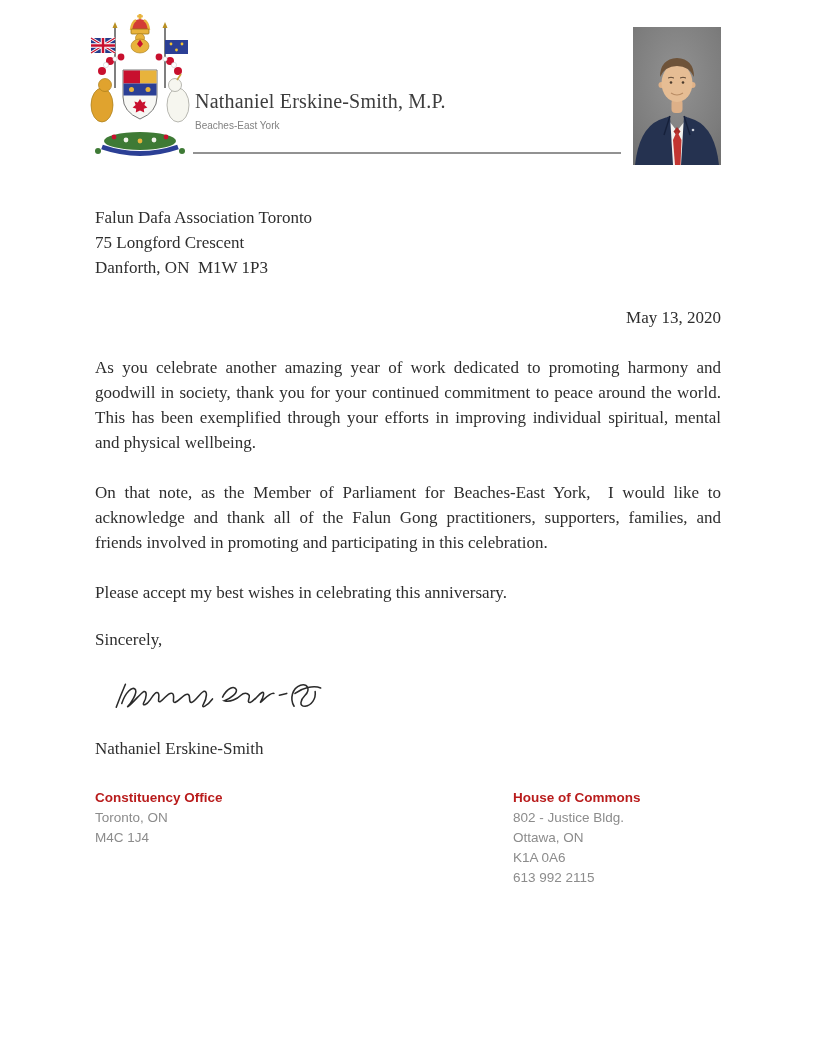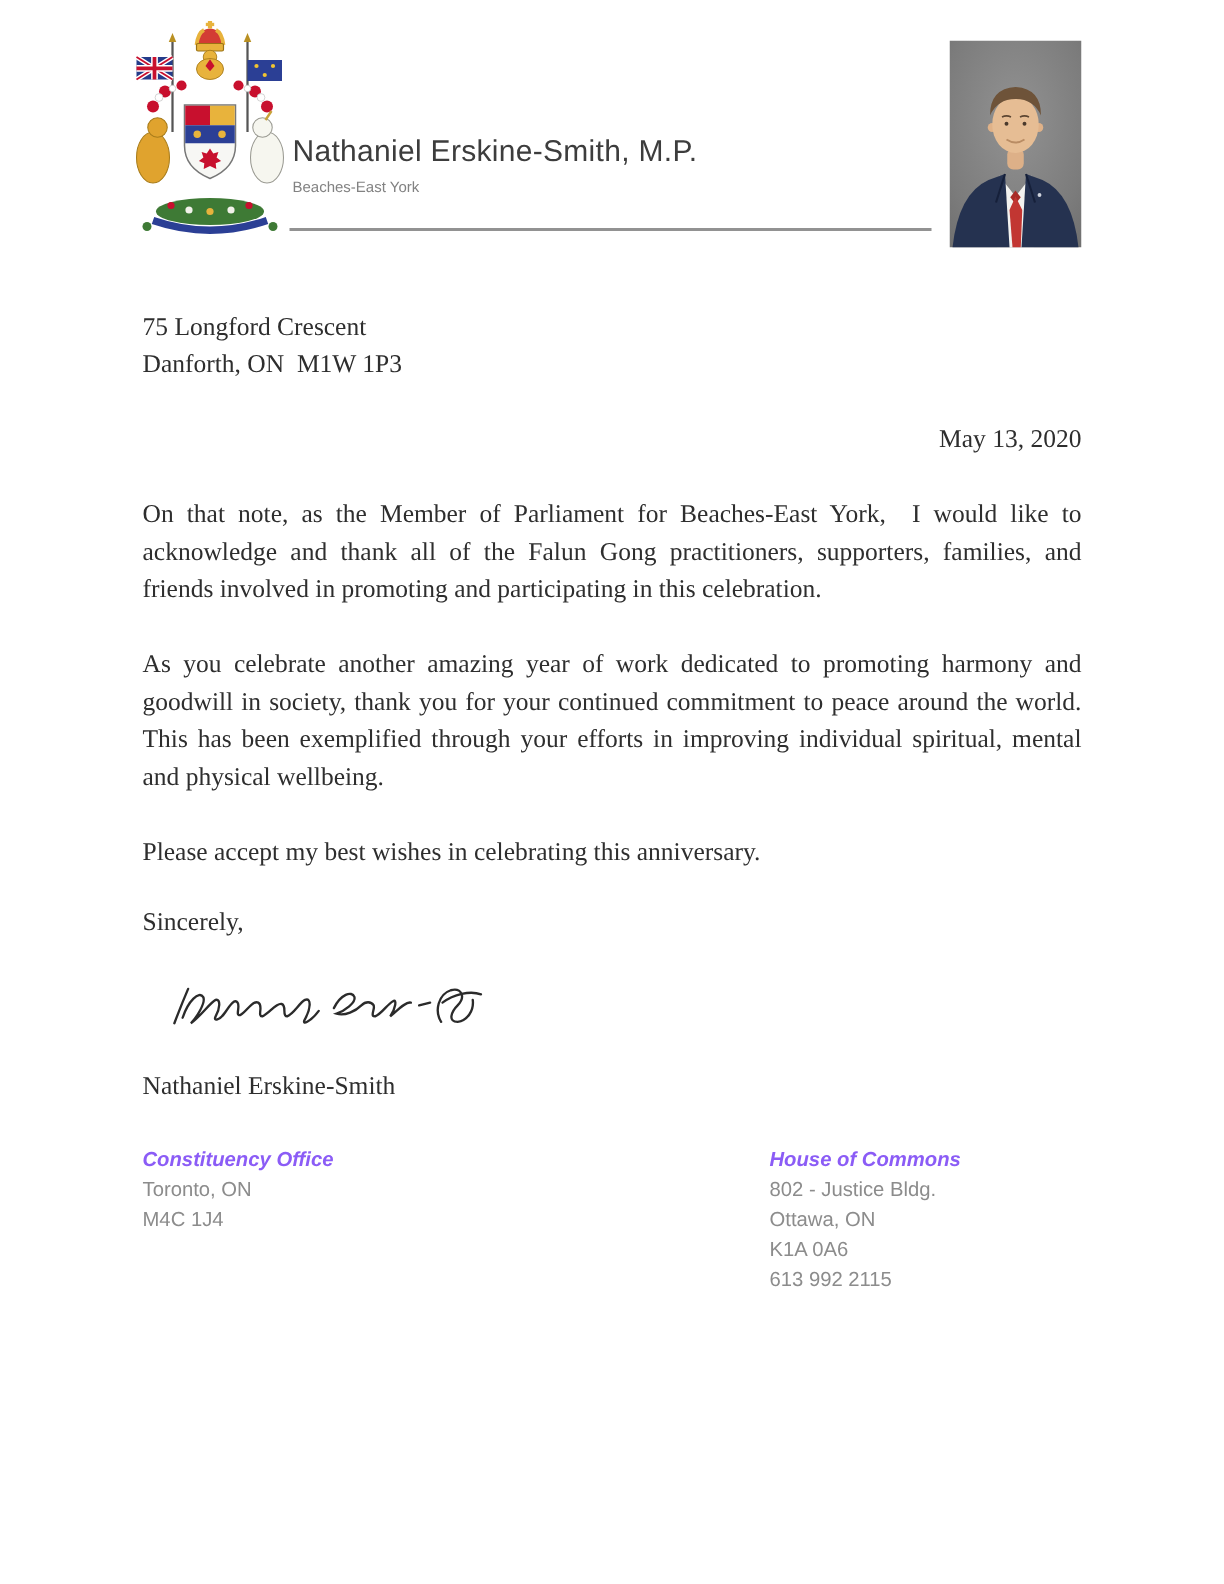--- a/index.html
+++ b/index.html
@@ -2,39 +2,39 @@
 <html><head>
 <meta charset="utf-8">
 <style>
   html,body{margin:0;padding:0;background:#ffffff;}
   .page{position:relative;width:816px;height:1056px;background:#ffffff;overflow:hidden;
         font-family:"Liberation Serif", serif;}
 
   
   .coa{position:absolute;left:88px;top:13px;width:104px;height:149px;}
   .header-text{position:absolute;left:195px;top:90px;width:427px;}
-  .mp-name{font-family:Liberation Sans, sans-serif;font-size:20px;color:#3d3d3d;letter-spacing:.2px;}
+  .mp-name{font-family:Liberation Serif, serif;font-size:20px;color:#3d3d3d;letter-spacing:.2px;}
   .riding{font-family:"Liberation Sans", sans-serif;font-size:10px;color:#828282;margin-top:7px;}
   .rule{position:absolute;left:193px;top:152px;width:428px;height:2px;background:#929292;}
   .portrait{position:absolute;left:633px;top:27px;width:88px;height:138px;}
 
   
   .letter{position:absolute;left:95px;top:205px;width:626px;
           font-size:17px;line-height:25px;color:#2e2e2e;}
   .recipient div{white-space:pre-wrap;}
   .date{margin-top:25px;text-align:right;}
   p.para{margin:25px 0 0 0;text-align:justify;white-space:pre-wrap;}
   .closing{margin-top:22px;}
   .signature{display:block;margin:13px 0 0 8px;width:230px;height:55px;}
   .signer{margin-top:16px;}
 
   
   .footer{position:relative;margin-top:27px;height:106px;
           font-family:"Liberation Sans", sans-serif;font-size:13.5px;line-height:20px;color:#8c8c8c;}
-  .ftitle{font-weight:bold;color:#8b5cf6;font-style:italic;}
+  .ftitle{font-weight:bold;color:#b91c1c;}
   .fcol.right{position:absolute;left:418px;top:0;}
 </style>
 </head>
 <body>
 
 <div class="page">
 
   <svg class="coa" viewBox="0 0 104 149" aria-hidden="true">
     <line x1="27" y1="14" x2="27" y2="75" stroke="#555" stroke-width="1.5"></line>
     <line x1="77" y1="14" x2="77" y2="75" stroke="#555" stroke-width="1.5"></line>
@@ -143,28 +143,29 @@
       <circle cx="38" cy="55.5" r="1.3" fill="#4a3a2c"></circle>
       <circle cx="50" cy="55.5" r="1.3" fill="#4a3a2c"></circle>
       <path d="M35,51 Q38,49.5 41,51 M47,51 Q50,49.5 53,51" stroke="#5d4632" stroke-width="1" fill="none"></path>
       <path d="M38,66 Q44,70 50,66" stroke="#b98c64" stroke-width="1.2" fill="none"></path>
     </svg>
   </div>
 
   <div class="letter">
 
     <div class="recipient">
+      <div>Falun Dafa Association Toronto</div>
       <div>75 Longford Crescent</div>
       <div>Danforth, ON  M1W 1P3</div>
     </div>
 
     <div class="date">May 13, 2020</div>
 
+    <p class="para">As you celebrate another amazing year of work dedicated to promoting harmony and goodwill in society, thank you for your continued commitment to peace around the world. This has been exemplified through your efforts in improving individual spiritual, mental and physical wellbeing.</p>
     <p class="para">On that note, as the Member of Parliament for Beaches-East York,  I would like to acknowledge and thank all of the Falun Gong practitioners, supporters, families, and friends involved in promoting and participating in this celebration.</p>
-    <p class="para">As you celebrate another amazing year of work dedicated to promoting harmony and goodwill in society, thank you for your continued commitment to peace around the world. This has been exemplified through your efforts in improving individual spiritual, mental and physical wellbeing.</p>
     <p class="para">Please accept my best wishes in celebrating this anniversary.</p>
 
     <div class="closing">Sincerely,</div>
 
     <svg class="signature" viewBox="0 0 230 60" aria-hidden="true">
       <g fill="none" stroke="#2b2b2b" stroke-width="1.7" stroke-linecap="round">
         <path d="M4,46 C7,38 11,28 14,21"></path>
         <path d="M10,42 C14,30 22,22 25,27 C27,31 20,42 16,46 C23,41 30,31 34,29 C38,28 37,36 34,41 C32,45 37,44 41,38 C45,32 48,28 50,31 C52,34 48,41 52,40 C57,37 61,29 65,31 C69,33 64,41 68,41 C73,39 78,31 82,32 C86,33 82,41 86,41 C91,39 95,31 99,29 C104,27 103,36 99,43 C96,48 103,45 109,37"></path>
         <path d="M120,35 C125,25 133,22 135,27 C136,31 128,37 122,39 C128,41 136,37 140,33 C143,30 147,30 149,33 C150,36 146,41 150,41 C155,39 159,32 163,30 C166,28 165,35 161,41 C166,37 172,30 176,31"></path>
         <path d="M182,33 L190,31"></path>

